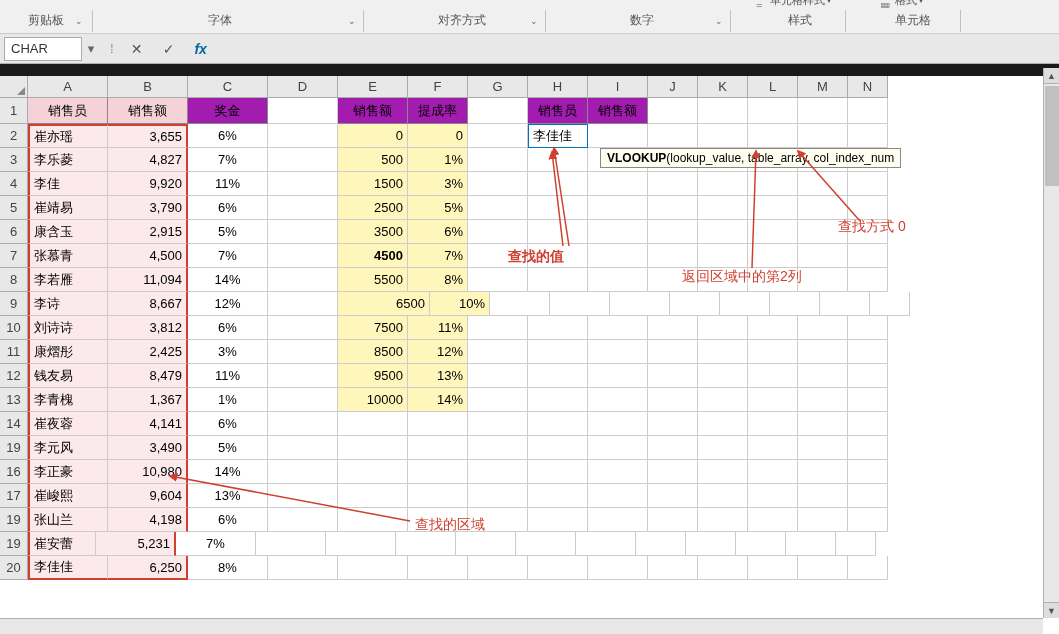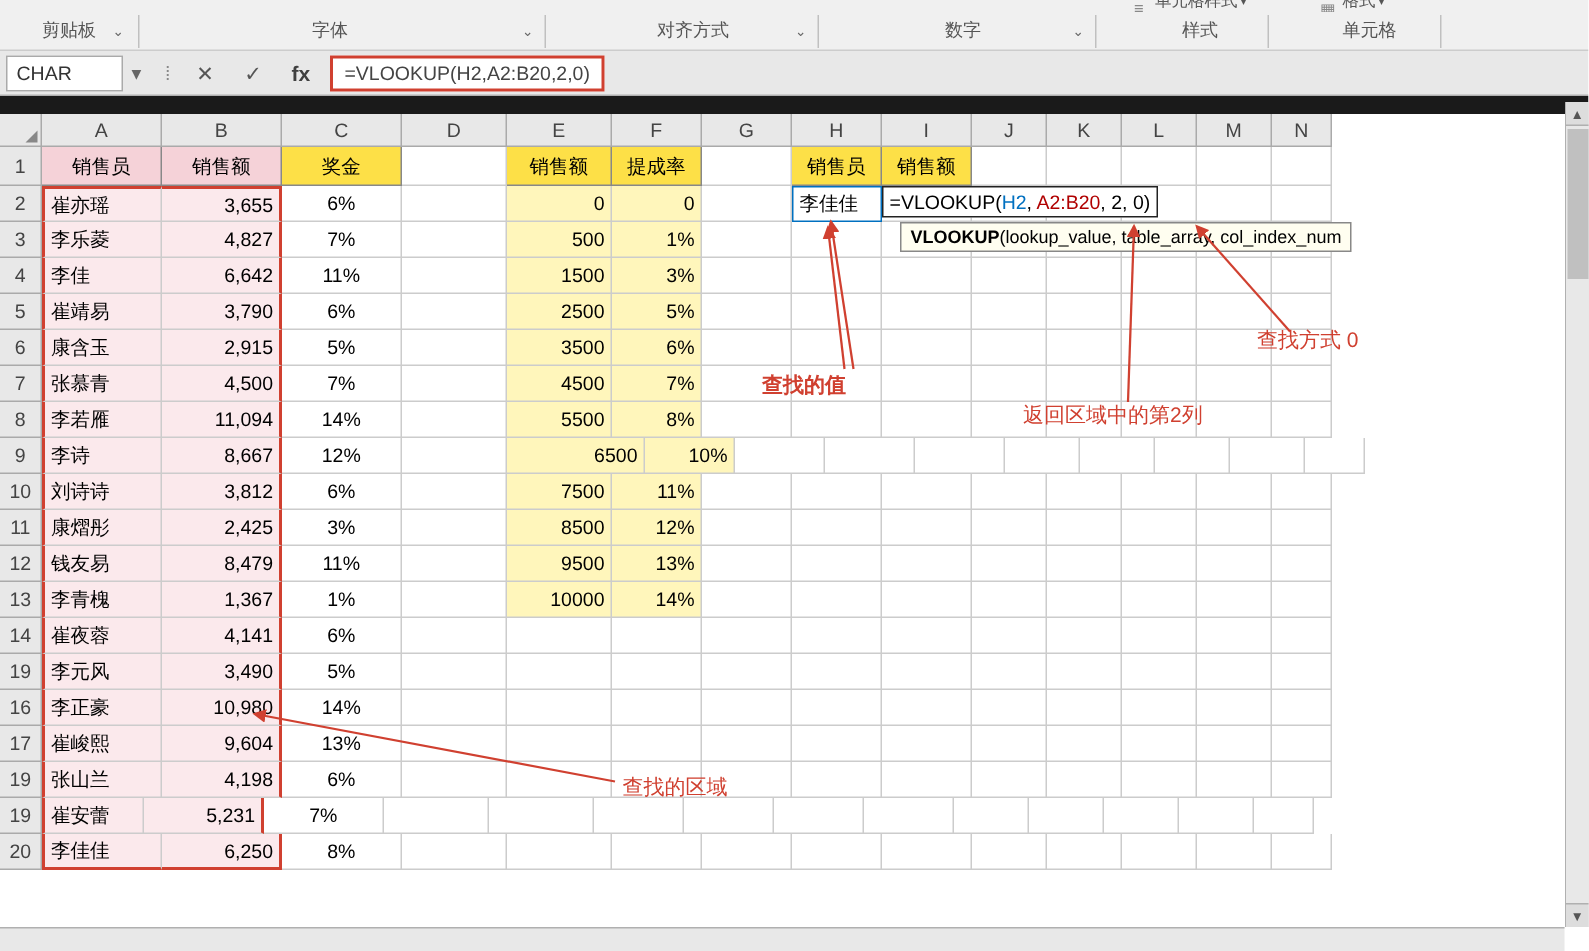--- a/index.html
+++ b/index.html
@@ -8,41 +8,41 @@
 .ribbon-labels { display: flex; background: #f0f0f0; height: 26px; align-items: center; border-bottom: 1px solid #ccc; position: relative; }
 .ribbon-label { position: absolute; color: #555; font-size: 12px; }
 .ribbon-sep { position: absolute; width: 1px; height: 22px; background: #c0c0c0; top: 2px; }
 .dd { position: absolute; font-size: 9px; color: #666; width: 10px; height: 10px; }
 
 .formula-bar { display: flex; align-items: center; height: 30px; background: #e8e8e8; border-bottom: 1px solid #b0b0b0; }
 .name-box { width: 78px; height: 24px; background: #fff; border: 1px solid #aaa; margin-left: 4px; padding: 0 6px; display: flex; align-items: center; color: #333; }
 .name-dd { width: 18px; height: 24px; display: flex; align-items: center; justify-content: center; color: #666; }
 .fx-btns { display: flex; align-items: center; gap: 14px; margin: 0 10px; }
 .fx-btn { width: 18px; height: 18px; display: flex; align-items: center; justify-content: center; color: #555; cursor: pointer; font-size: 14px; }
-.fx-label { font-weight: bold; color: #404040; }
+.fx-label { font-style: italic; font-weight: bold; color: #0369a1; }
 .formula-input-wrap { flex: 1; position: relative; height: 24px; display: flex; align-items: center; }
 .formula-box { border: 2px solid #d04030; background: #fff; padding: 2px 8px; height: 24px; display: flex; align-items: center; color: #444; }
 
 .dark-strip { height: 12px; background: #1a1a1a; }
 
 .grid-area { position: relative; background: #fff; overflow: hidden; }
 .col-headers { display: flex; position: sticky; top: 0; }
 .corner { width: 28px; height: 22px; background: #e8e8e8; border-right: 1px solid #aaa; border-bottom: 1px solid #aaa; position: relative; }
 .corner::after { content: ''; position: absolute; right: 2px; bottom: 2px; width: 0; height: 0; border-left: 8px solid transparent; border-bottom: 8px solid #888; }
 .col-h { height: 22px; background: #e8e8e8; border-right: 1px solid #aaa; border-bottom: 1px solid #aaa; display: flex; align-items: center; justify-content: center; color: #444; font-size: 13px; }
 
 .grid-body { display: flex; }
 .row-headers { display: flex; flex-direction: column; }
 .row-h { width: 28px; background: #e8e8e8; border-right: 1px solid #aaa; border-bottom: 1px solid #aaa; display: flex; align-items: center; justify-content: center; color: #444; font-size: 13px; }
 
 .cells { position: relative; }
 .row { display: flex; }
 .cell { border-right: 1px solid #ccc; border-bottom: 1px solid #ccc; padding: 0 4px; display: flex; align-items: center; background: #fff; overflow: hidden; white-space: nowrap; }
 .cell.hdr-pink { background: #f5d2d8; font-weight: 500; justify-content: center; border-right: 1px solid #888; border-bottom: 1px solid #888; }
-.cell.hdr-green { background: #fde047; font-weight: 500; justify-content: center; border-right: 1px solid #888; border-bottom: 1px solid #888; }
+.cell.hdr-green { background: #a21caf; font-weight: 500; justify-content: center; border-right: 1px solid #888; border-bottom: 1px solid #888; }
 .cell.pink { background: #fbe9ec; }
 .cell.yellow { background: #fff6bb; }
 .cell.num { justify-content: flex-end; }
 .cell.ctr { justify-content: center; }
 
 .active-edit { position: absolute; border: 1px solid #222; background: #fff; padding: 2px 4px; font-size: 13px; white-space: nowrap; z-index: 5; }
 .tooltip { position: absolute; background: #fffef0; border: 1px solid #888; padding: 2px 6px; font-size: 12px; z-index: 4; white-space: nowrap; }
 
 .annotations { position: absolute; top: 0; left: 0; right: 0; bottom: 0; pointer-events: none; z-index: 10; }
 .anno-text { position: absolute; color: #d04030; font-size: 14px; }
@@ -96,23 +96,20 @@
 </div>
 
 <div class="formula-bar">
   <div class="name-box">CHAR</div>
   <div class="name-dd">▾</div>
   <div class="fx-btns">
     <span style="color:#888;">⁞</span>
     <div class="fx-btn">✕</div>
     <div class="fx-btn">✓</div>
     <div class="fx-btn fx-label">fx</div>
-  </div>
-  <div class="formula-input-wrap">
-    <div class="formula-box">=VLOOKUP(H2,A2:B20,2,0)</div>
   </div>
 </div>
 
 <div class="dark-strip"></div>
 
 <div class="grid-area" style="height:558px;">
   <div class="col-headers" id="col-headers">
     <div class="corner"></div>
   <div class="col-h" style="width: 80px;">A</div>
       <div class="col-h" style="width: 80px;">B</div>
@@ -196,21 +193,21 @@
           <div class="cell " style="width: 60px; height: 24px;"></div>
           <div class="cell " style="width: 60px; height: 24px;"></div>
           <div class="cell " style="width: 50px; height: 24px;"></div>
           <div class="cell " style="width: 50px; height: 24px;"></div>
           <div class="cell " style="width: 50px; height: 24px;"></div>
           <div class="cell " style="width: 50px; height: 24px;"></div>
           <div class="cell " style="width: 40px; height: 24px;"></div>
         </div>
         <div class="row">
           <div class="cell pink" style="width: 80px; height: 24px; border-left: 2px solid rgb(208, 64, 48);">李佳</div>
-          <div class="cell pink num" style="width: 80px; height: 24px; border-right: 2px solid rgb(208, 64, 48);">6,642</div>
+          <div class="cell pink num" style="width: 80px; height: 24px; border-right: 2px solid rgb(208, 64, 48);">9,920</div>
           <div class="cell ctr" style="width: 80px; height: 24px;">11%</div>
           <div class="cell " style="width: 70px; height: 24px;"></div>
           <div class="cell yellow num" style="width: 70px; height: 24px;">1500</div>
           <div class="cell yellow num" style="width: 60px; height: 24px;">3%</div>
           <div class="cell " style="width: 60px; height: 24px;"></div>
           <div class="cell " style="width: 60px; height: 24px;"></div>
           <div class="cell " style="width: 60px; height: 24px;"></div>
           <div class="cell " style="width: 50px; height: 24px;"></div>
           <div class="cell " style="width: 50px; height: 24px;"></div>
           <div class="cell " style="width: 50px; height: 24px;"></div>
@@ -247,21 +244,21 @@
           <div class="cell " style="width: 50px; height: 24px;"></div>
           <div class="cell " style="width: 50px; height: 24px;"></div>
           <div class="cell " style="width: 50px; height: 24px;"></div>
           <div class="cell " style="width: 40px; height: 24px;"></div>
         </div>
         <div class="row">
           <div class="cell pink" style="width: 80px; height: 24px; border-left: 2px solid rgb(208, 64, 48);">张慕青</div>
           <div class="cell pink num" style="width: 80px; height: 24px; border-right: 2px solid rgb(208, 64, 48);">4,500</div>
           <div class="cell ctr" style="width: 80px; height: 24px;">7%</div>
           <div class="cell " style="width: 70px; height: 24px;"></div>
-          <div class="cell yellow num" style="width: 70px; height: 24px;">4500</div>
+          <div class="cell yellow num" style="width: 70px; height: 24px; font-weight: bold;">4500</div>
           <div class="cell yellow num" style="width: 60px; height: 24px;">7%</div>
           <div class="cell " style="width: 60px; height: 24px;"></div>
           <div class="cell " style="width: 60px; height: 24px;"></div>
           <div class="cell " style="width: 60px; height: 24px;"></div>
           <div class="cell " style="width: 50px; height: 24px;"></div>
           <div class="cell " style="width: 50px; height: 24px;"></div>
           <div class="cell " style="width: 50px; height: 24px;"></div>
           <div class="cell " style="width: 50px; height: 24px;"></div>
           <div class="cell " style="width: 40px; height: 24px;"></div>
         </div>
@@ -469,23 +466,20 @@
           <div class="cell " style="width: 60px; height: 24px;"></div>
           <div class="cell " style="width: 50px; height: 24px;"></div>
           <div class="cell " style="width: 50px; height: 24px;"></div>
           <div class="cell " style="width: 50px; height: 24px;"></div>
           <div class="cell " style="width: 50px; height: 24px;"></div>
           <div class="cell " style="width: 40px; height: 24px;"></div>
         </div>
       </div>
   </div>
 
-  <div class="active-edit" style="left:588px; top:48px;">
-    <span>=VLOOKUP(</span><span style="color:#0070c0;">H2</span><span>, </span><span style="color:#b00000;">A2:B20</span><span>, </span><span>2</span><span>, </span><span>0</span><span>)</span>
-  </div>
   <div class="tooltip" style="left:600px; top:72px;">
     <b>VLOOKUP</b><span>(lookup_value, table_array, col_index_num</span>
   </div>
 
   <div class="annotations">
     <svg class="arrows" width="1059" height="560">
       <defs>
         <marker id="arr" viewBox="0 0 10 10" refX="8" refY="5" markerWidth="6" markerHeight="6" orient="auto">
           <path d="M0,0 L10,5 L0,10 z" fill="#d04030"></path>
         </marker>

